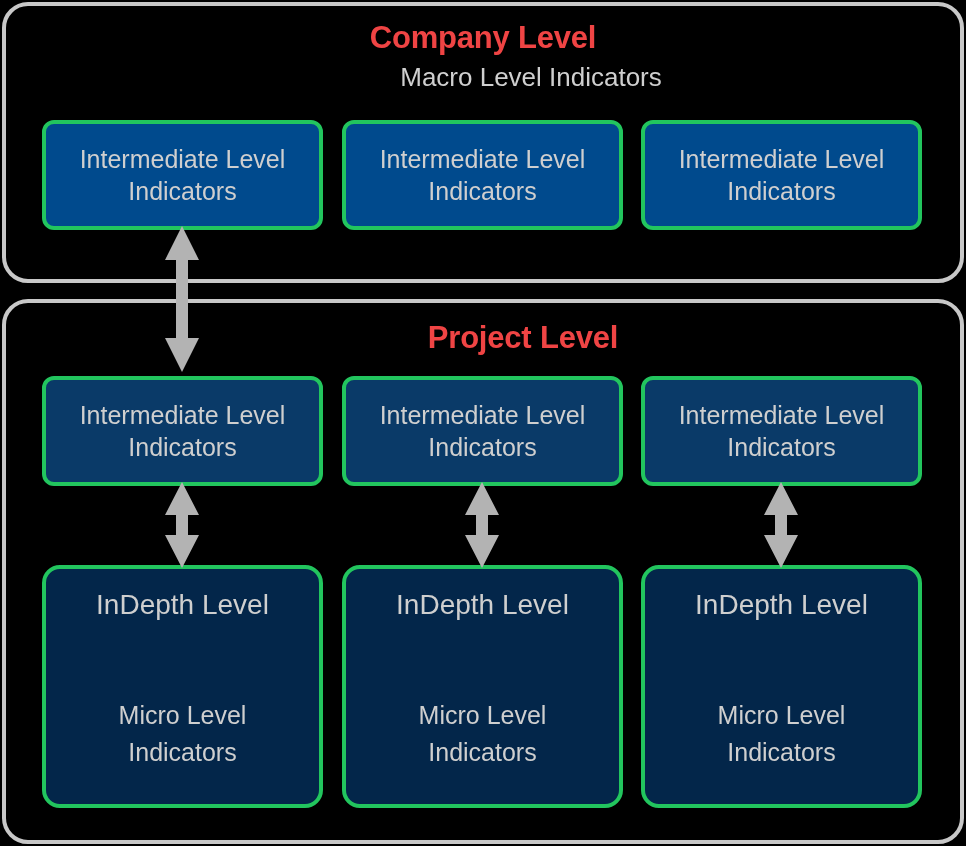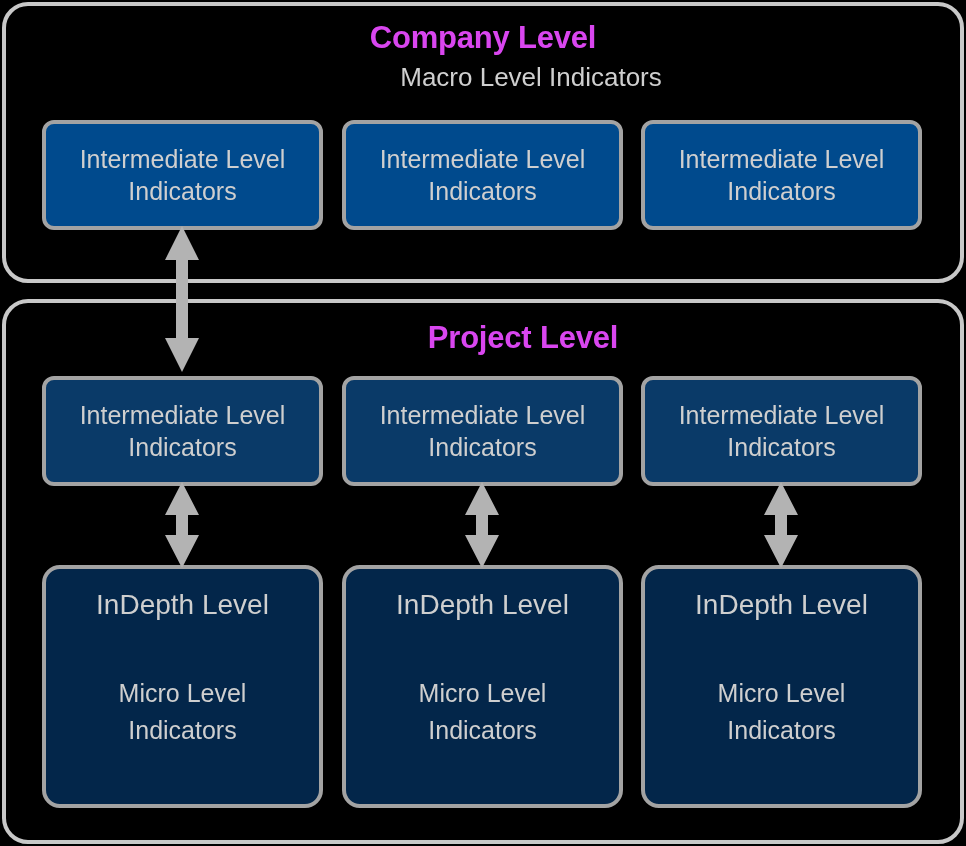--- a/index.html
+++ b/index.html
@@ -40,21 +40,21 @@
     width: 962px;
     height: 545px;
   }
 
   
   .panel-title {
     position: absolute;
     left: 0;
     width: 100%;
     text-align: center;
-    color: #d946ef;
+    color: #ef4444;
     font-weight: bold;
     font-size: 31px;
     letter-spacing: -0.2px;
     white-space: nowrap;
   }
   .panel-subtitle {
     position: absolute;
     left: 0;
     width: 100%;
     text-align: center;
@@ -64,21 +64,21 @@
     white-space: nowrap;
   }
   #company-title   { top: 20px; }
   #company-sub     { top: 62px; margin-left: 48px; }
   #project-title   { top: 320px; padding-left: 40px; }
 
   
   .ibox {
     position: absolute;
     box-sizing: border-box;
-    border: 4px solid #a3a3a3;
+    border: 4px solid #22c55e;
     border-radius: 12px;
     color: #cfcfcf;
     display: flex;
     flex-direction: column;
     align-items: center;
     justify-content: center;
     text-align: center;
     line-height: 1.28;
     font-size: 25px;
   }
@@ -90,21 +90,21 @@
     justify-content: flex-start;
   }
   .ibox .line { display: block; white-space: nowrap; }
 
   .indepth-title {
     font-weight: normal;
     font-size: 28px;
     margin-top: 18px;
   }
   .indepth-body {
-    margin-top: 50px;
+    margin-top: 72px;
     font-size: 25px;
     line-height: 1.65;
   }
 
   
   .col-1 { left: 42px;  width: 281px; }
   .col-2 { left: 342px; width: 281px; }
   .col-3 { left: 641px; width: 281px; }
 
   

